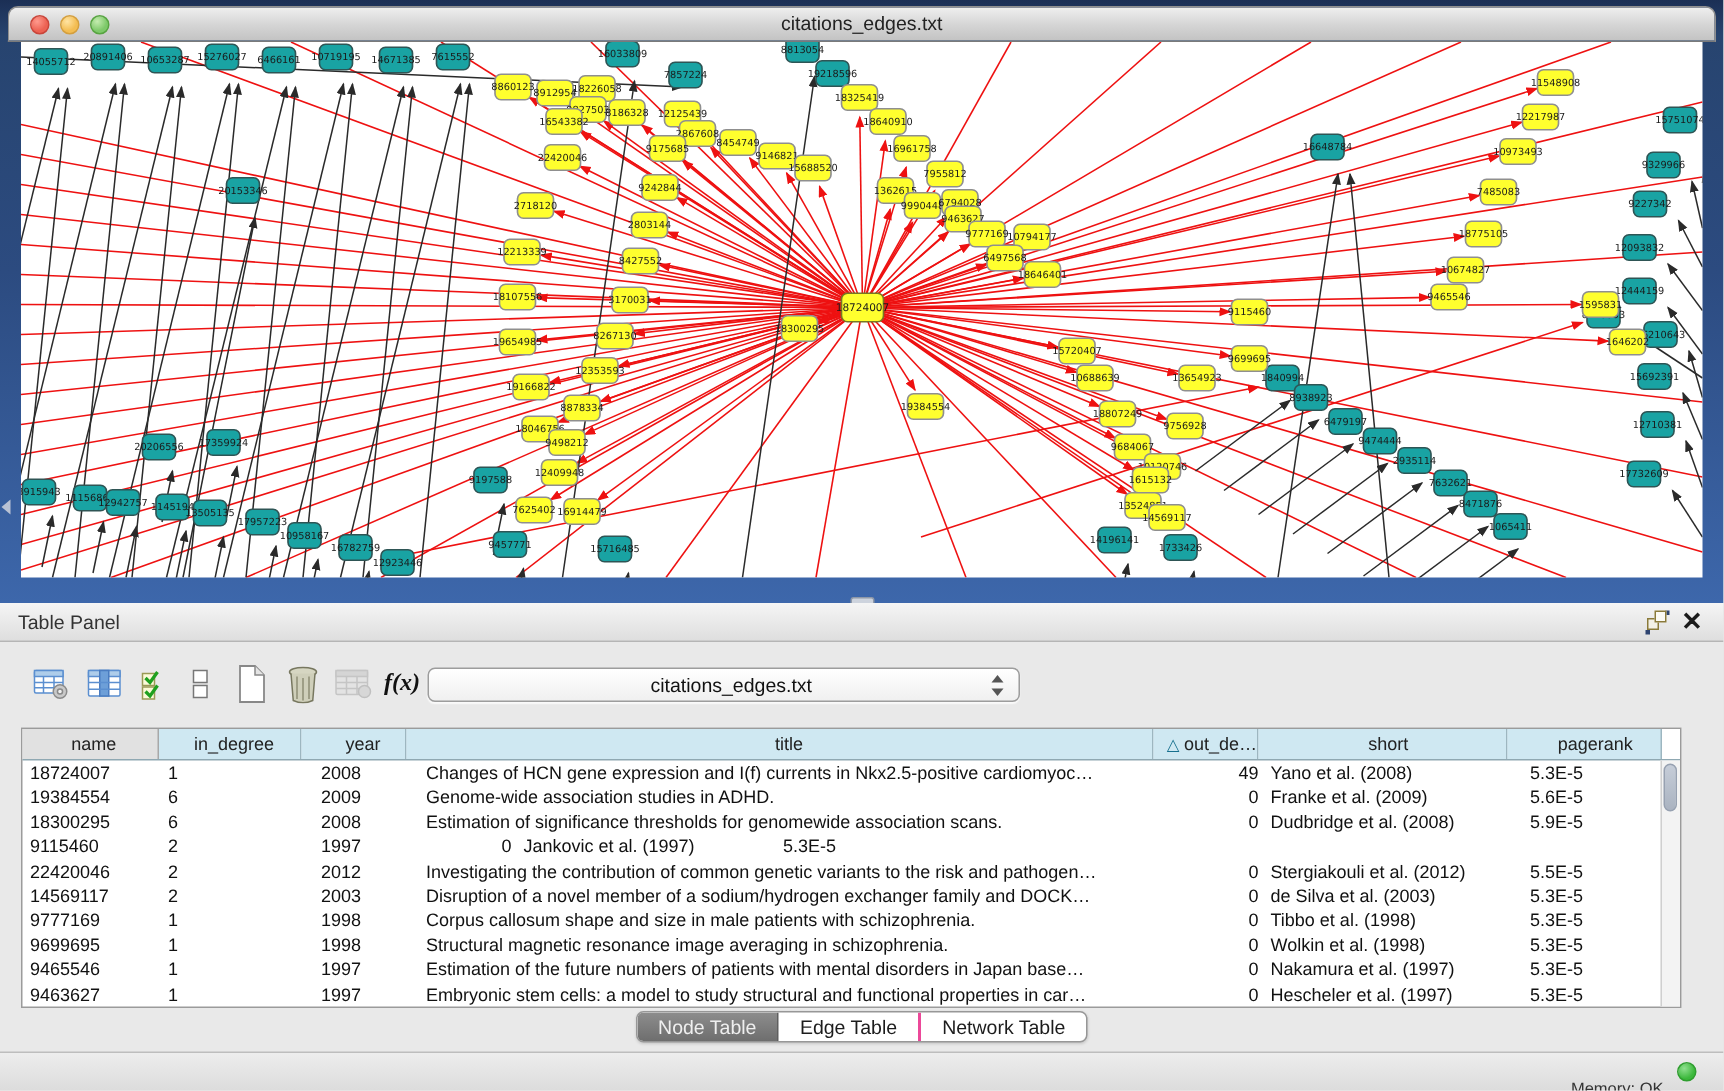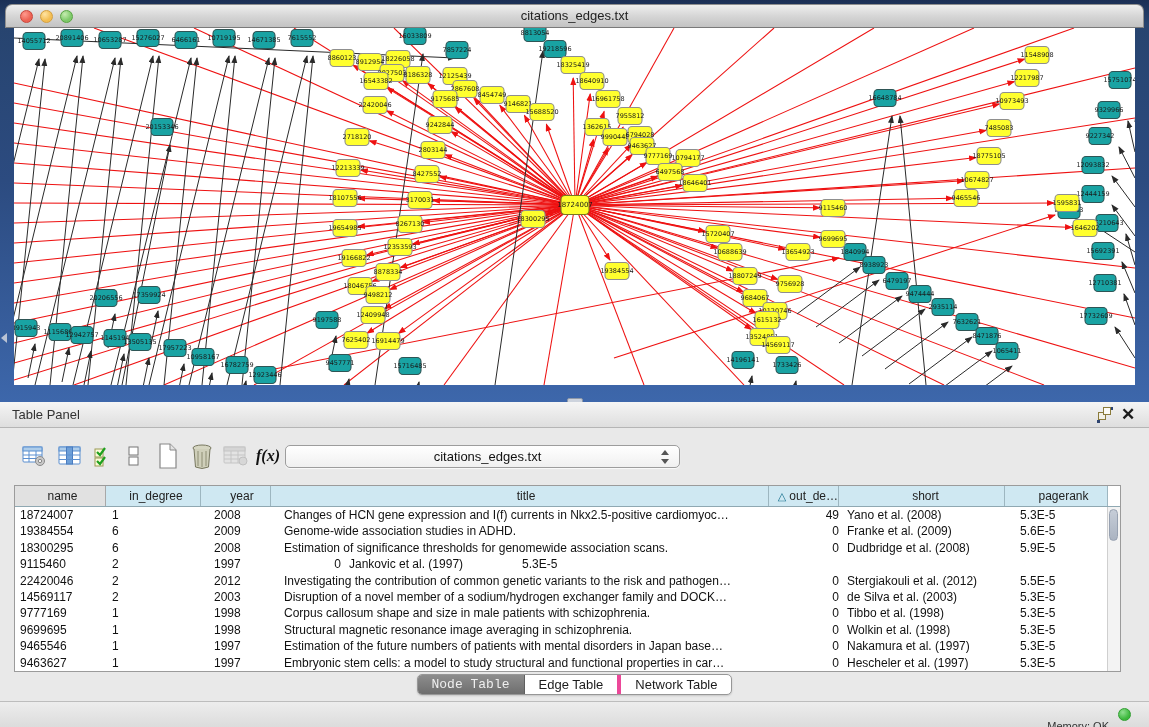--- a/index.html
+++ b/index.html
@@ -112,27 +112,26 @@
   }
 
   
   .tabbar { position:absolute; left:0; top:246px; width:1149px; display:flex; justify-content:center; }
   .seg {
     display:flex; border:1px solid #979797; border-radius:5px; overflow:hidden;
     background:#ffffff; height:21px; box-shadow:0 1px 2px rgba(0,0,0,.15);
   }
   .seg .tab {
     padding:0 14px; font-size:13px; line-height:20px; color:#1c1c1c;
-    border-right:4px solid #ec4899;
+    border-right:2px solid #ec4899;
   }
   .seg .tab:last-child { border-right:none; }
   .seg .tab.selected {
     background:linear-gradient(180deg,#8d8d8d,#6e6e6e); color:#efefef;
     border-right:1px solid #5f5f5f;
-    font-family:Liberation Mono, monospace;
   }
 
   
   .statusbar {
     position:absolute; left:0; bottom:0; width:1149px; height:26px;
     background:linear-gradient(180deg,#ededed,#dcdcdc); border-top:1px solid #bdbdbd;
   }
   .mem-label { position:absolute; right:40px; top:0; height:25px; line-height:25px; font-size:11px; color:#333;margin-top:12px; }
   .mem-dot {
     position:absolute; right:18px; top:6px; width:13px; height:13px; border-radius:50%;

